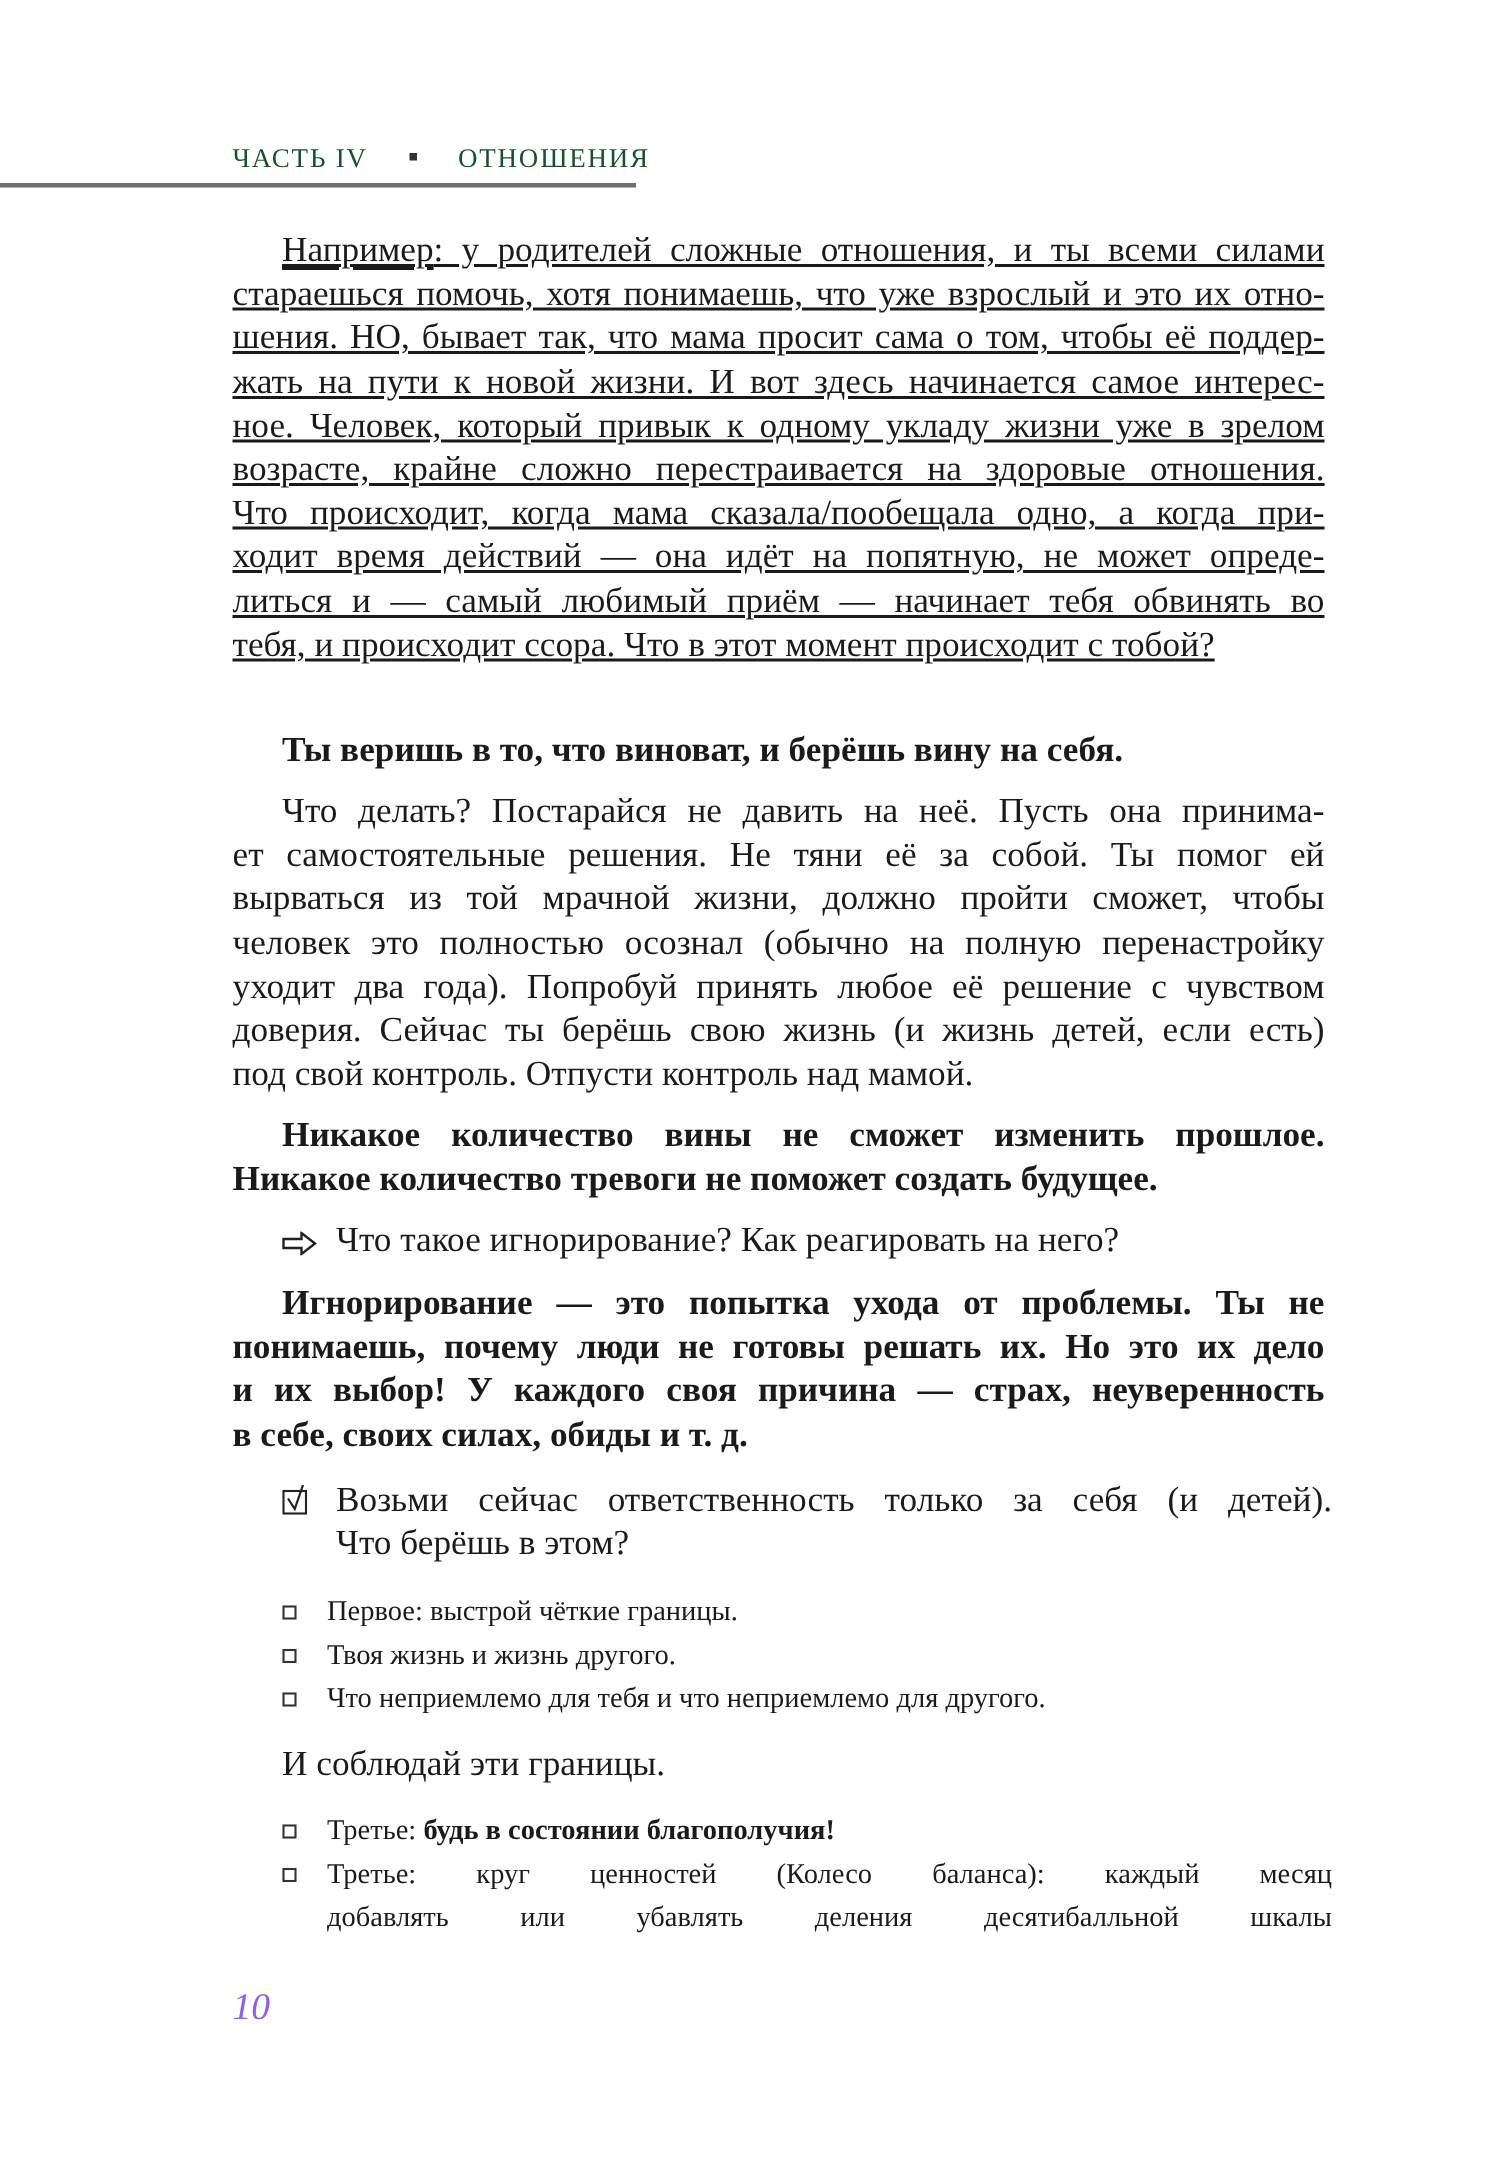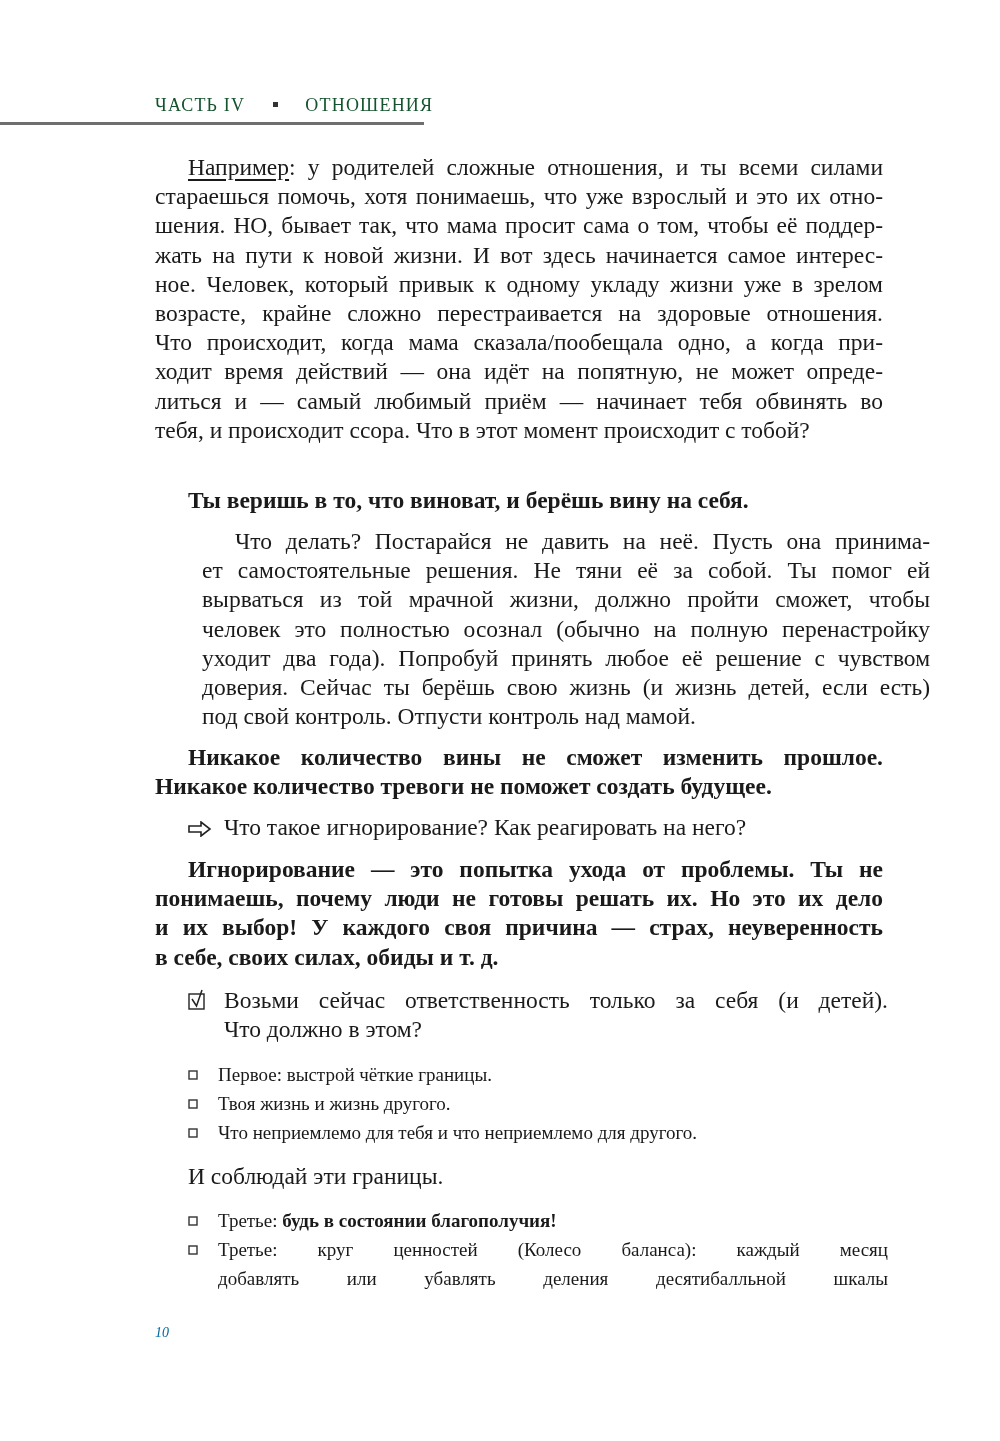--- a/index.html
+++ b/index.html
@@ -96,53 +96,53 @@
     }
     .bullet-item .bullet-icon {
       position: absolute;
       left: 0;
       top: 10px;
     }
     .page-number {
       position: absolute;
       left: 155px;
       top: 1325px;
-      font-size: 14px;
+      font-size: 25px;
       font-style: italic;
-      color: #0369a1;
+      color: #8b5cf6;
     }
   </style>
 </head>
 <body>
 
 <div class="running-head">
   <span>ЧАСТЬ IV</span>
   <span class="sep"></span>
   <span>ОТНОШЕНИЯ</span>
 </div>
 <div class="head-rule"></div>
 
-<div class="text-block" style="top:153px;">
+<div class="text-block" style="top:153px;text-decoration:underline;">
   <span class="line indent"><span class="underline">Например</span><span>: у родителей сложные отношения, и ты всеми силами</span></span>
   <span class="line">стараешься помочь, хотя понимаешь, что уже взрослый и это их отно-</span>
   <span class="line">шения. НО, бывает так, что мама просит сама о том, чтобы её поддер-</span>
   <span class="line">жать на пути к новой жизни. И вот здесь начинается самое интерес-</span>
   <span class="line">ное. Человек, который привык к одному укладу жизни уже в зрелом</span>
   <span class="line">возрасте, крайне сложно перестраивается на здоровые отношения.</span>
   <span class="line">Что происходит, когда мама сказала/пообещала одно, а когда при-</span>
   <span class="line">ходит время действий — она идёт на попятную, не может опреде-</span>
   <span class="line">литься и — самый любимый приём — начинает тебя обвинять во</span>
   <span class="line last">тебя, и происходит ссора. Что в этот момент происходит с тобой?</span>
 </div>
 
 <div class="text-block bold" style="top:486px;">
   <span class="line last indent">Ты веришь в то, что виноват, и берёшь вину на себя.</span>
 </div>
 
-<div class="text-block" style="top:527px;margin-left:47px;">
+<div class="text-block" style="top:527px;">
   <span class="line indent">Что делать? Постарайся не давить на неё. Пусть она принима-</span>
   <span class="line">ет самостоятельные решения. Не тяни её за собой. Ты помог ей</span>
   <span class="line">вырваться из той мрачной жизни, должно пройти сможет, чтобы</span>
   <span class="line">человек это полностью осознал (обычно на полную перенастройку</span>
   <span class="line">уходит два года). Попробуй принять любое её решение с чувством</span>
   <span class="line">доверия. Сейчас ты берёшь свою жизнь (и жизнь детей, если есть)</span>
   <span class="line last">под свой контроль. Отпусти контроль над мамой.</span>
 </div>
 
 <div class="text-block bold" style="top:743px;">
@@ -168,21 +168,21 @@
 
 <div class="marker-row" style="left:188px; top:986px; width:700px;">
   <span class="marker check-icon" style="top:3px;">
     <svg width="20" height="22" viewBox="0 0 20 22">
       <rect x="1" y="5" width="15" height="15" fill="none" stroke="#222" stroke-width="1.4"></rect>
       <path d="M4 10 L8.5 17 L14 1" fill="none" stroke="#222" stroke-width="1.5"></path>
     </svg>
   </span>
   <div style="padding-left:36px;">
     <span class="line last" style="text-align-last:justify;">Возьми сейчас ответственность только за себя (и детей).</span>
-    <span class="line last">Что должно в этом?</span>
+    <span class="line last">Что берёшь в этом?</span>
   </div>
 </div>
 
 <div class="bullet-list" style="top:1060px;">
   <div class="bullet-item">
     <span class="bullet-icon">
       <svg width="10" height="10" viewBox="0 0 10 10">
           <rect x="1" y="1" width="8" height="8" fill="none" stroke="#333" stroke-width="1.4"></rect>
         </svg>
     </span>

